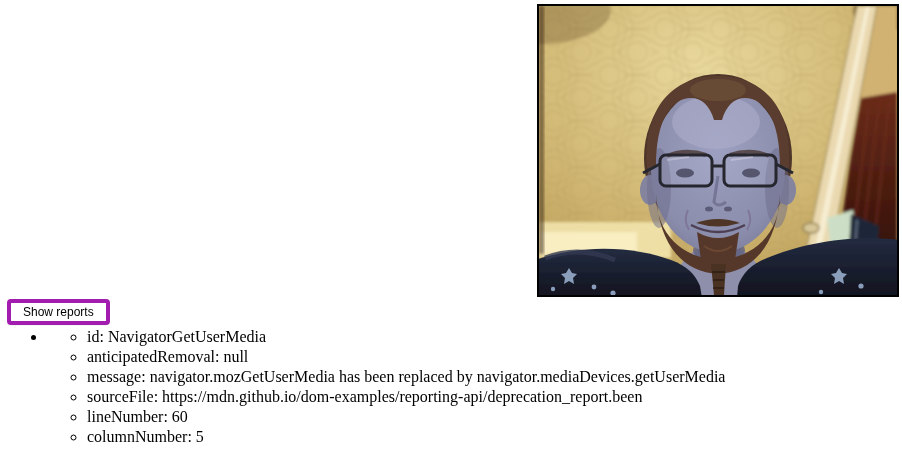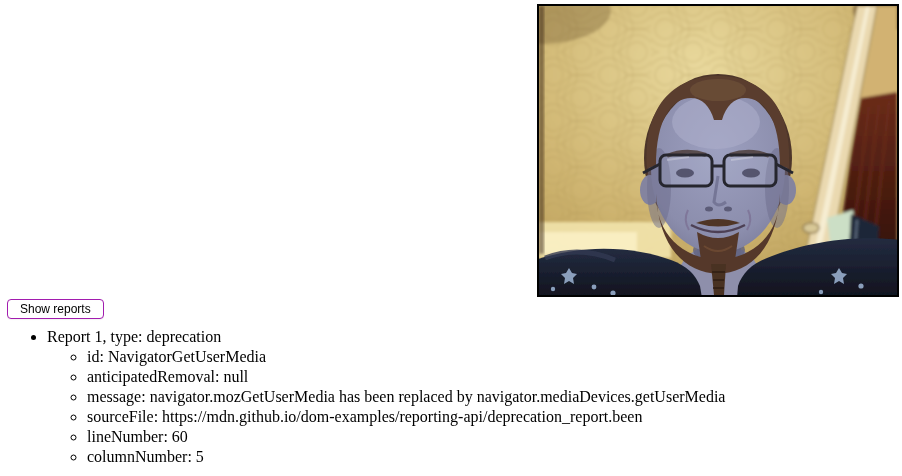--- a/index.html
+++ b/index.html
@@ -9,21 +9,21 @@
     overflow:hidden;
   }
   .video-frame{
     position:absolute;top:4px;left:537px;width:358px;height:289px;
     border:2px solid #000;overflow:hidden;background:#cfb874;
   }
   .video-frame svg{display:block;width:100%;height:100%;}
   .show-reports{
     position:absolute;top:299px;left:7px;
     font-family:"Liberation Sans","DejaVu Sans",sans-serif;font-size:12px;
-    color:#000;background:#ffffff;border:1px solid #a21caf;border-radius:4px;
+    color:#000;background:#ffffff;border:4px solid #a21caf;border-radius:4px;
     padding:2px 12px;line-height:14px;box-shadow:0 1px 1px rgba(0,0,0,0.05);
     cursor:pointer;
   }
   .reports{
     position:absolute;top:327px;left:8px;right:4px;
     font-size:16px;line-height:20px;
   }
   .reports ul{margin:0;}
   ul.report-list{padding-left:39px;list-style-type:disc;}
   ul.report-details{padding-left:40px;list-style-type:circle;}
@@ -172,21 +172,20 @@
 
     <rect x="0" y="0" width="5" height="248" fill="#3a2817" opacity="0.55" filter="url(#soft)"></rect>
   </svg>
 </div>
 
 <button type="button" class="show-reports">Show reports</button>
 
 <div class="reports">
   <ul class="report-list">
     <li>
-      <span>Report 1, type: deprecation</span>
       <ul class="report-details">
         <li>id: NavigatorGetUserMedia</li>
         <li>anticipatedRemoval: null</li>
         <li>message: navigator.mozGetUserMedia has been replaced by navigator.mediaDevices.getUserMedia</li>
         <li>sourceFile: https://mdn.github.io/dom-examples/reporting-api/deprecation_report.been</li>
         <li>lineNumber: 60</li>
         <li>columnNumber: 5</li>
       </ul>
     </li>
   </ul>

